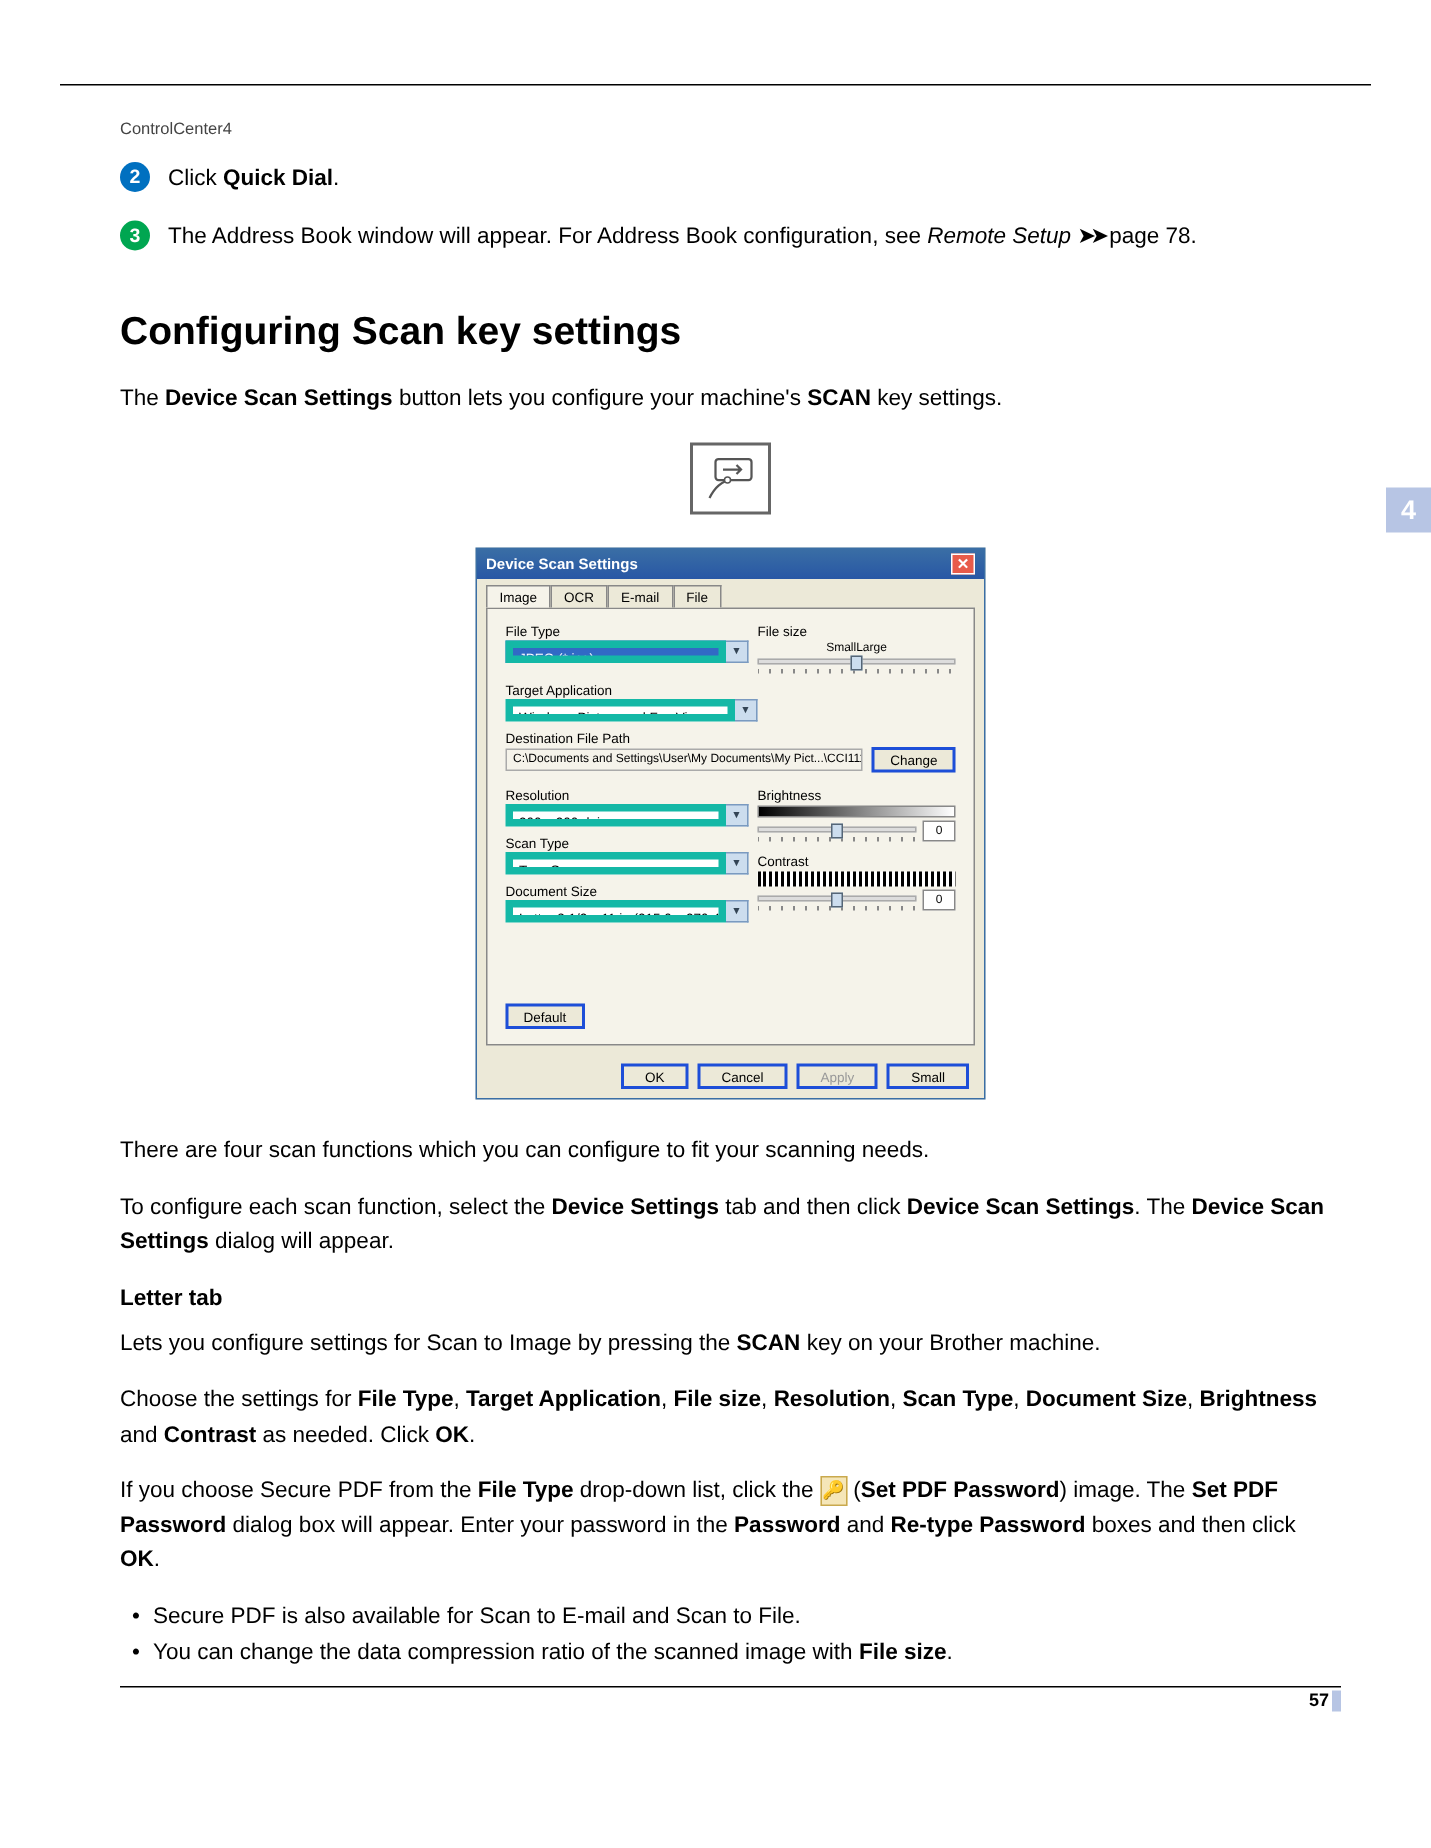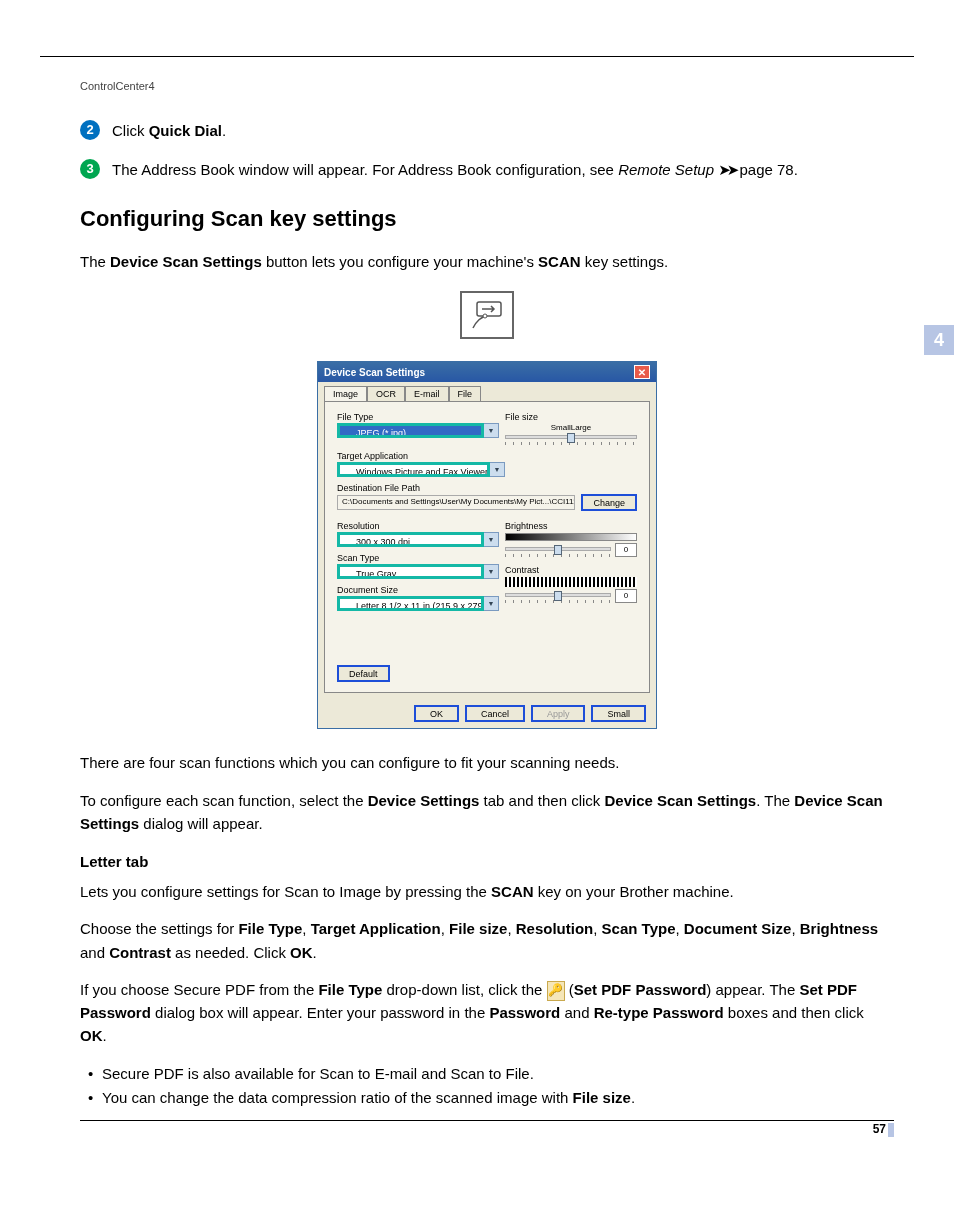--- a/index.html
+++ b/index.html
@@ -1,45 +1,45 @@
 <!DOCTYPE html>
 <html><head>
   <meta charset="utf-8">
   <style>
     * { box-sizing: border-box; margin: 0; padding: 0; }
     body { font-family: Arial, Helvetica, sans-serif; background: #fff; width: 954px; margin: 0 auto; position: relative; }
     .page { padding: 80px 60px 40px 80px; position: relative; }
     .top-rule { border-top: 1px solid #000; margin: 0 20px 0 20px; position: absolute; top: 56px; left: 20px; right: 20px; }
-    .header-text { font-size: 11px; color: #444; margin-bottom: 28px; }
+    .header-text { font-size: 11px; color: #444; margin-bottom: 16px; }
     .step { display: flex; align-items: flex-start; margin-bottom: 16px; line-height: 1.5; }
     .step-badge { width: 20px; height: 20px; border-radius: 50%; color: #fff; font-size: 13px; font-weight: bold; display: inline-flex; align-items: center; justify-content: center; margin-right: 12px; flex-shrink: 0; }
     .badge-2 { background: #0070c0; }
     .badge-3 { background: #00a651; }
     .step-text { font-size: 15px; color: #000; }
     .bold { font-weight: bold; }
     .italic { font-style: italic; }
     .arrows { font-family: Arial; letter-spacing: -4px; }
-    h2.section { font-size: 22px; font-weight: bold; margin: 25px 0 18px 0; color: #000; }
+    h2.section { font-size: 26px; font-weight: bold; margin: 36px 0 18px 0; color: #000; }
     p.body { font-size: 15px; line-height: 1.55; margin-bottom: 14px; color: #000; }
     .side-tab { position: absolute; right: 0; top: 325px; width: 30px; height: 30px; background: #b7c5e4; color: #fff; font-size: 18px; font-weight: bold; display: flex; align-items: center; justify-content: center; }
     .icon-box { width: 54px; height: 48px; border: 2px solid #666; margin: 18px auto 22px; display: flex; align-items: center; justify-content: center; background: #fff; }
     
     .dialog { width: 340px; margin: 0 auto 22px; border: 1px solid #3a6ea5; font-family: Tahoma, Arial, sans-serif; font-size: 9px; background: #ece9d8; }
     .dialog-title { background: linear-gradient(#3a6ea5, #2857a5); color: #fff; padding: 3px 6px; display: flex; justify-content: space-between; align-items: center; font-size: 10px; font-weight: bold; }
     .close-x { background: #e85b4a; color: #fff; font-weight: bold; width: 16px; height: 14px; display: inline-flex; align-items: center; justify-content: center; font-size: 10px; border: 1px solid #fff; }
     .tabs { display: flex; padding: 4px 6px 0 6px; background: #ece9d8; }
     .tab { padding: 2px 8px; border: 1px solid #888; border-bottom: none; background: #ece9d8; margin-right: 0; font-size: 9px; }
     .tab.active { background: #f5f3ea; }
     .panel { background: #f5f3ea; margin: 0 6px 6px 6px; padding: 10px 12px 10px 12px; border: 1px solid #888; }
     .row { display: flex; justify-content: space-between; margin-bottom: 4px; }
     .col-l { width: 54%; }
     .col-r { width: 44%; }
     .lbl { font-size: 9px; color: #000; margin-bottom: 1px; display: block; }
     .dd { display: flex; width: 100%; }
-    .dd-input { flex: 1; border: 3px solid #14b8a6; background: #fff; padding: 1px 16px; font-size: 9px; height: 15px; line-height: 13px; overflow: hidden; white-space: nowrap; }
+    .dd-input { flex: 1; border: 5px solid #14b8a6; background: #fff; padding: 1px 4px; font-size: 9px; height: 15px; line-height: 13px; overflow: hidden; white-space: nowrap; }
     .dd-input.sel { background: #316ac5; color: #fff; }
     .dd-btn { width: 15px; height: 15px; background: #cde; border: 1px solid #7a9ac0; border-left: none; display: inline-flex; align-items: center; justify-content: center; font-size: 7px; color: #345; }
     .path-row { display: flex; align-items: center; gap: 6px; margin-bottom: 10px; }
     .path-box { flex: 1; border: 1px solid #aaa; background: #f5f3ea; padding: 1px 4px; font-size: 8px; height: 15px; white-space: nowrap; overflow: hidden; }
     .btn { border: 2px solid #1d4ed8; background: #ece9d8; padding: 1px 10px; font-size: 9px; height: 17px; }
     .slider-labels { display: flex; justify-content: center; font-size: 8px; }
     .slider-track { height: 4px; background: #ddd; border: 1px solid #aaa; position: relative; margin: 3px 0; }
     .grad { height: 8px; background: linear-gradient(90deg, #000, #fff); border: 1px solid #888; margin: 2px 0; }
     .checker { height: 10px; background: repeating-linear-gradient(90deg, #000 0 2px, #fff 2px 4px); margin: 2px 0; }
     .slider-row { display: flex; align-items: center; gap: 4px; }
@@ -212,21 +212,21 @@
   <p class="body">
     <span>Lets you configure settings for Scan to Image by pressing the </span><span class="bold">SCAN</span><span> key on your Brother machine.</span>
   </p>
 
   <p class="body">
     <span>Choose the settings for </span><span class="bold">File Type</span><span>, </span><span class="bold">Target Application</span><span>, </span><span class="bold">File size</span><span>, </span><span class="bold">Resolution</span><span>, </span><span class="bold">Scan Type</span><span>, </span><span class="bold">Document Size</span><span>, </span><span class="bold">Brightness</span><span> and </span><span class="bold">Contrast</span><span> as needed. Click </span><span class="bold">OK</span><span>.</span>
   </p>
 
   <p class="body">
     <span>If you choose Secure PDF from the </span><span class="bold">File Type</span><span> drop-down list, click the </span>
-    <span class="key-icon">🔑</span><span> (</span><span class="bold">Set PDF Password</span><span>) appear. The </span><span class="bold">Set PDF Password</span><span> dialog box will appear. Enter your password in the </span><span class="bold">Password</span><span> and </span><span class="bold">Re-type Password</span><span> boxes and then click </span><span class="bold">OK</span><span>.</span>
+    <span class="key-icon">🔑</span><span> (</span><span class="bold">Set PDF Password</span><span>) image. The </span><span class="bold">Set PDF Password</span><span> dialog box will appear. Enter your password in the </span><span class="bold">Password</span><span> and </span><span class="bold">Re-type Password</span><span> boxes and then click </span><span class="bold">OK</span><span>.</span>
   </p>
 
   <div class="note-wrap">
     <ul class="note-list">
       <li>Secure PDF is also available for Scan to E-mail and Scan to File.</li>
       <li>
         <span>You can change the data compression ratio of the scanned image with </span><span class="bold">File size</span><span>.</span>
       </li>
     </ul>
     <div class="note-close"></div>

